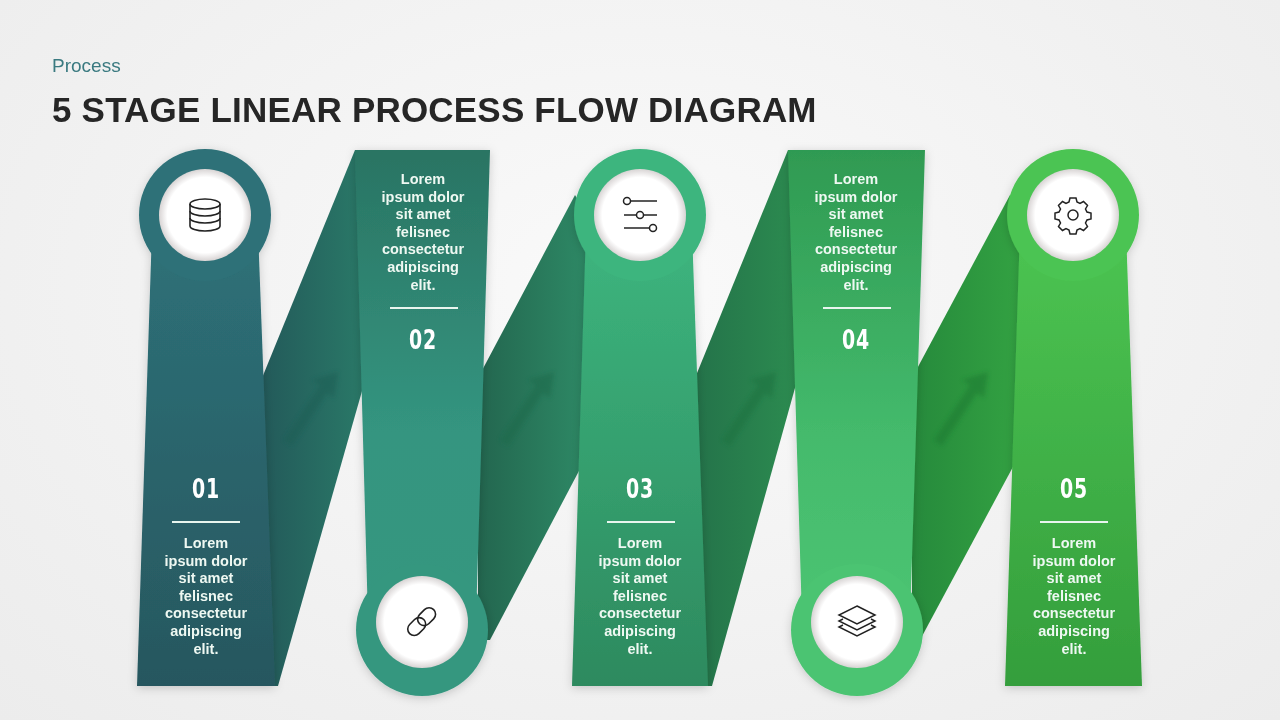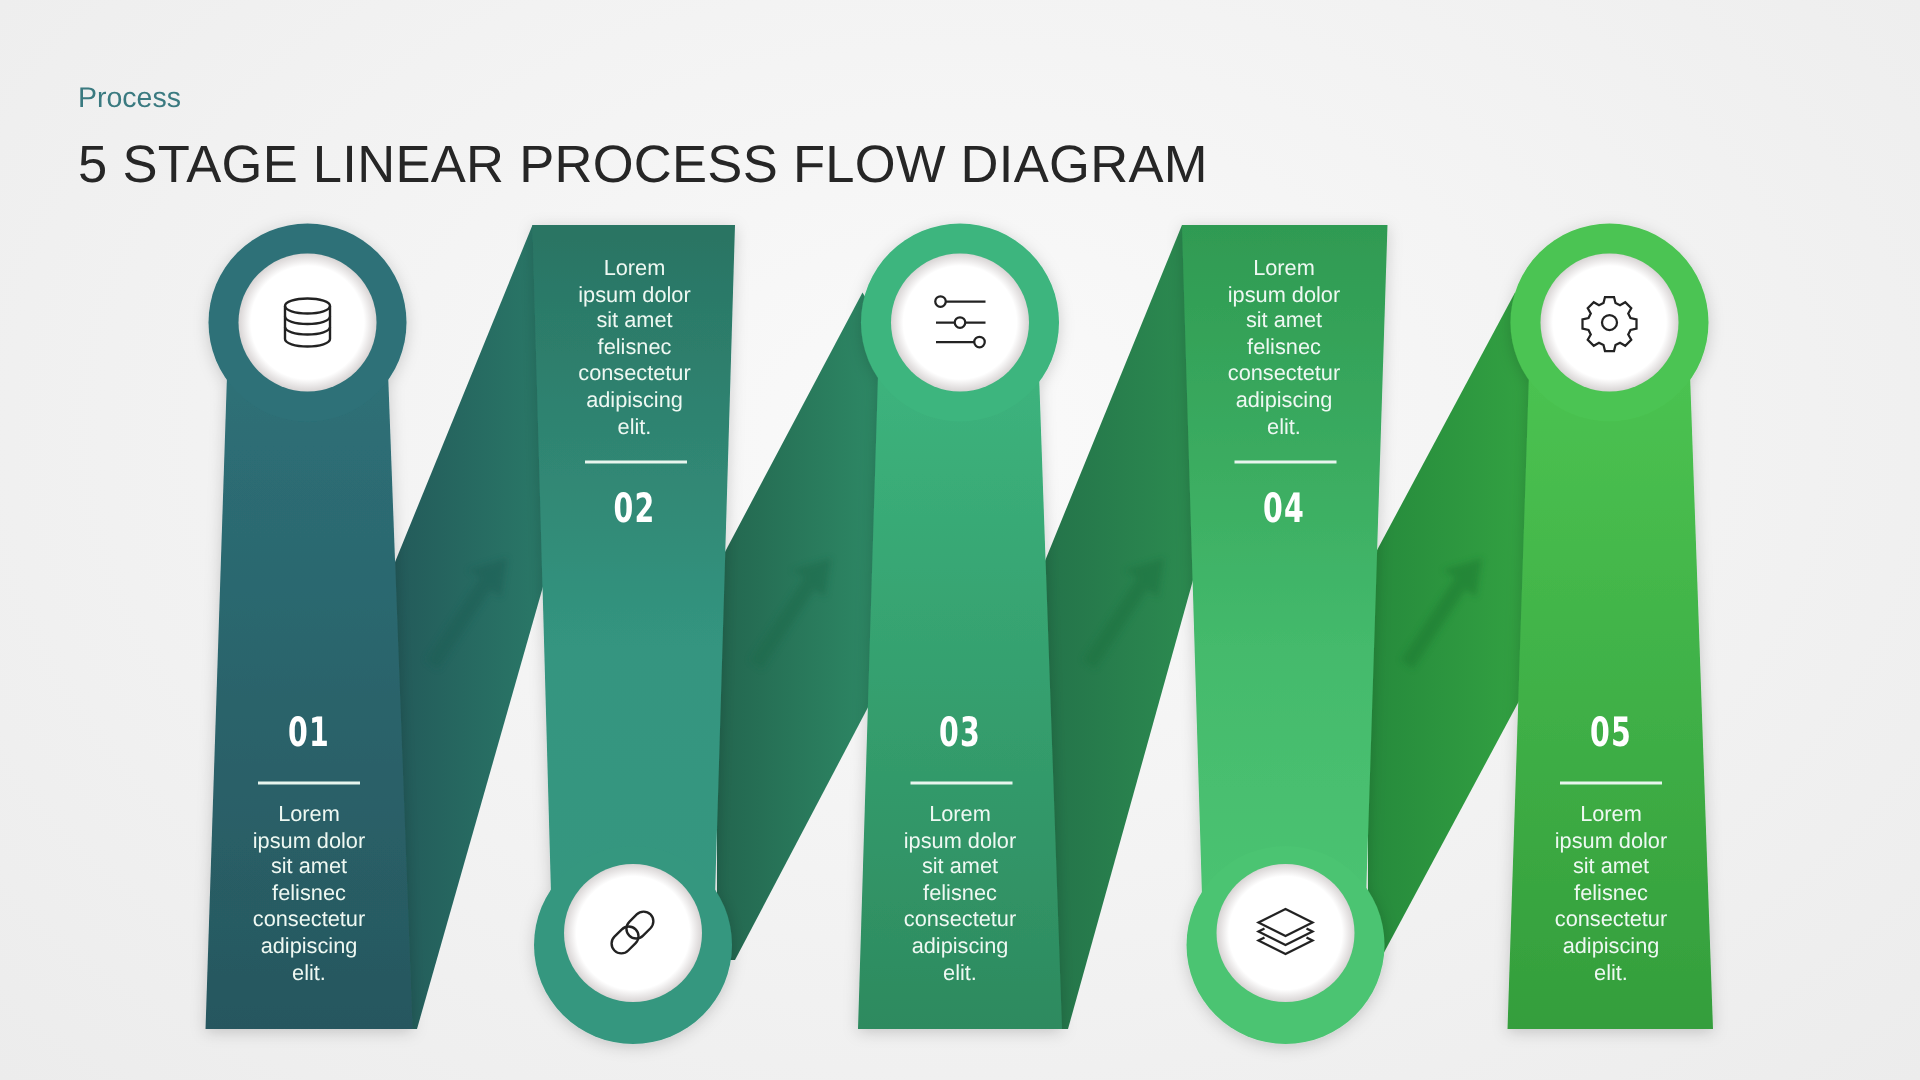--- a/index.html
+++ b/index.html
@@ -5,27 +5,27 @@
   html, body { margin:0; padding:0; }
   body {
     width:1280px; height:720px; overflow:hidden; position:relative;
     background: radial-gradient(ellipse at 50% 40%, #fafafa 0%, #f0f0f0 70%, #ececec 100%);
     font-family: "Liberation Sans", sans-serif;
   }
   .subtitle {
     position:absolute; left:52px; top:55px; font-size:19px; color:#3a7a80;
   }
   .title {
-    position:absolute; left:52px; top:90px; font-size:35px; font-weight:normal;
+    position:absolute; left:52px; top:90px; font-size:35px; font-weight:bold;
     color:#262626; letter-spacing:0.2px;
   }
   svg.diagram { position:absolute; left:0; top:0; }
   .txt {
     position:absolute; width:120px; text-align:center; color:#eef8f2;
-    font-size:14.5px; line-height:17.6px;
+    font-size:14.5px; line-height:17.6px;font-weight:bold;
   }
   .num {
     position:absolute; width:120px; text-align:center; color:#ffffff;
     font-family: "DejaVu Sans Condensed", "DejaVu Sans", sans-serif;
     font-weight:bold; font-size:27px; transform:scaleX(0.78); letter-spacing:1px;
   }
   .rule {
     position:absolute; width:68px; height:1.5px; background:#e8f5ee;
   }
 </style>

